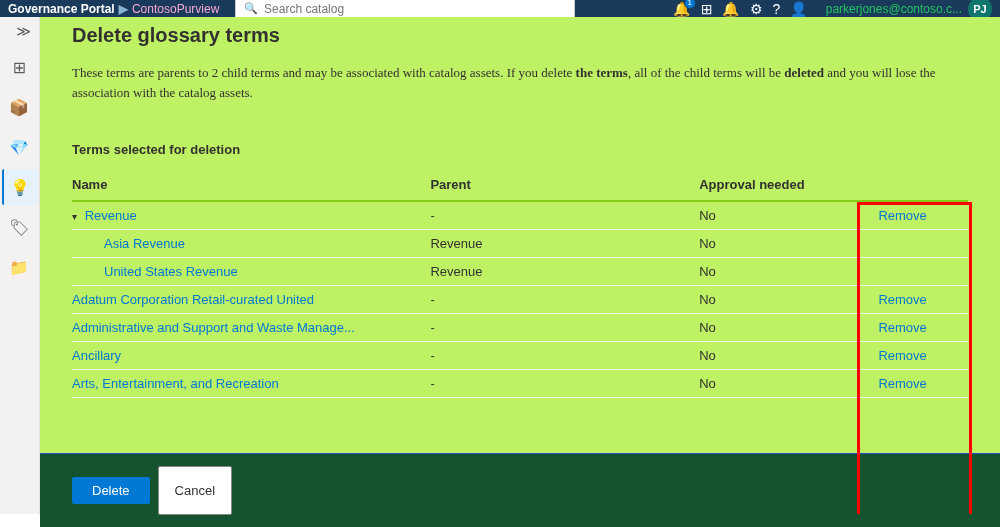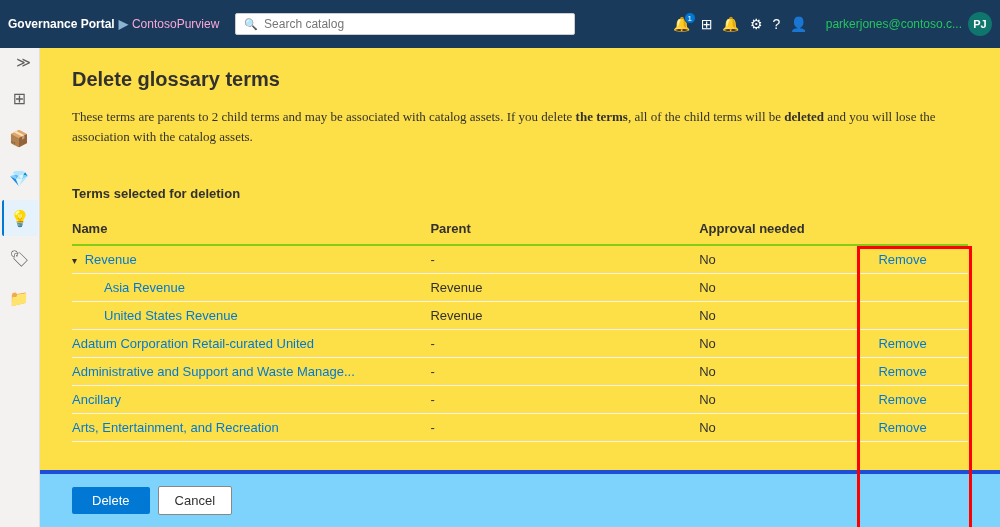--- a/index.html
+++ b/index.html
@@ -3,21 +3,21 @@
   <meta charset="utf-8">
   <style>
     * { box-sizing: border-box; margin: 0; padding: 0; }
     body { font-family: 'Segoe UI', Arial, sans-serif; font-size: 13px; background: #fff; overflow: hidden; width: 1000px; height: 527px; }
 
     
     .topnav {
       display: flex;
       align-items: center;
       background: #1a3a5c;
-      height: 48px;
+      height: 17px;
       padding: 0 8px;
       gap: 4px;
     }
     .topnav-brand {
       color: #fff;
       font-size: 12px;
       font-weight: 600;
       display: flex;
       align-items: center;
       gap: 4px;
@@ -141,23 +141,23 @@
       color: #605e5c;
       cursor: pointer;
       border-radius: 2px;
     }
     .sidebar-item.active { color: #0078d4; border-left: 2px solid #0078d4; background: #e6f2fb; }
     .sidebar-icon { font-size: 16px; }
 
     
     .main {
       flex: 1;
-      padding: 20px 32px;
+      padding: 7px 32px;
       overflow-y: auto;
-      background: #fde047;
+      background: #bef264;
     }
     .page-title {
       font-size: 20px;
       font-weight: 600;
       color: #323130;
       margin-bottom: 16px;
     }
     .warning-text {
       font-size: 13px;
       color: #323130;
@@ -230,40 +230,40 @@
       color: #323130;
     }
 
     
     .footer {
       position: absolute;
       bottom: 0;
       left: 40px;
       right: 0;
       padding: 12px 32px;
-      background: #7dd3fc;
-      border-top: 4px solid #1d4ed8;
+      background: #14532d;
+      border-top: 1px solid #1d4ed8;
       display: flex;
       gap: 8px;
       align-items: center;
     }
     .btn-delete {
       background: #0078d4;
       color: #fff;
       border: none;
       padding: 6px 20px;
       font-size: 13px;
       cursor: pointer;
       border-radius: 2px;
     }
     .btn-cancel {
       background: #fff;
       color: #323130;
       border: 1px solid #8a8886;
-      padding: 6px 16px;
+      padding: 16px 16px;
       font-size: 13px;
       cursor: pointer;
       border-radius: 2px;
     }
   </style>
 </head>
 <body>
 
 <nav class="topnav">
   <div class="topnav-brand">

